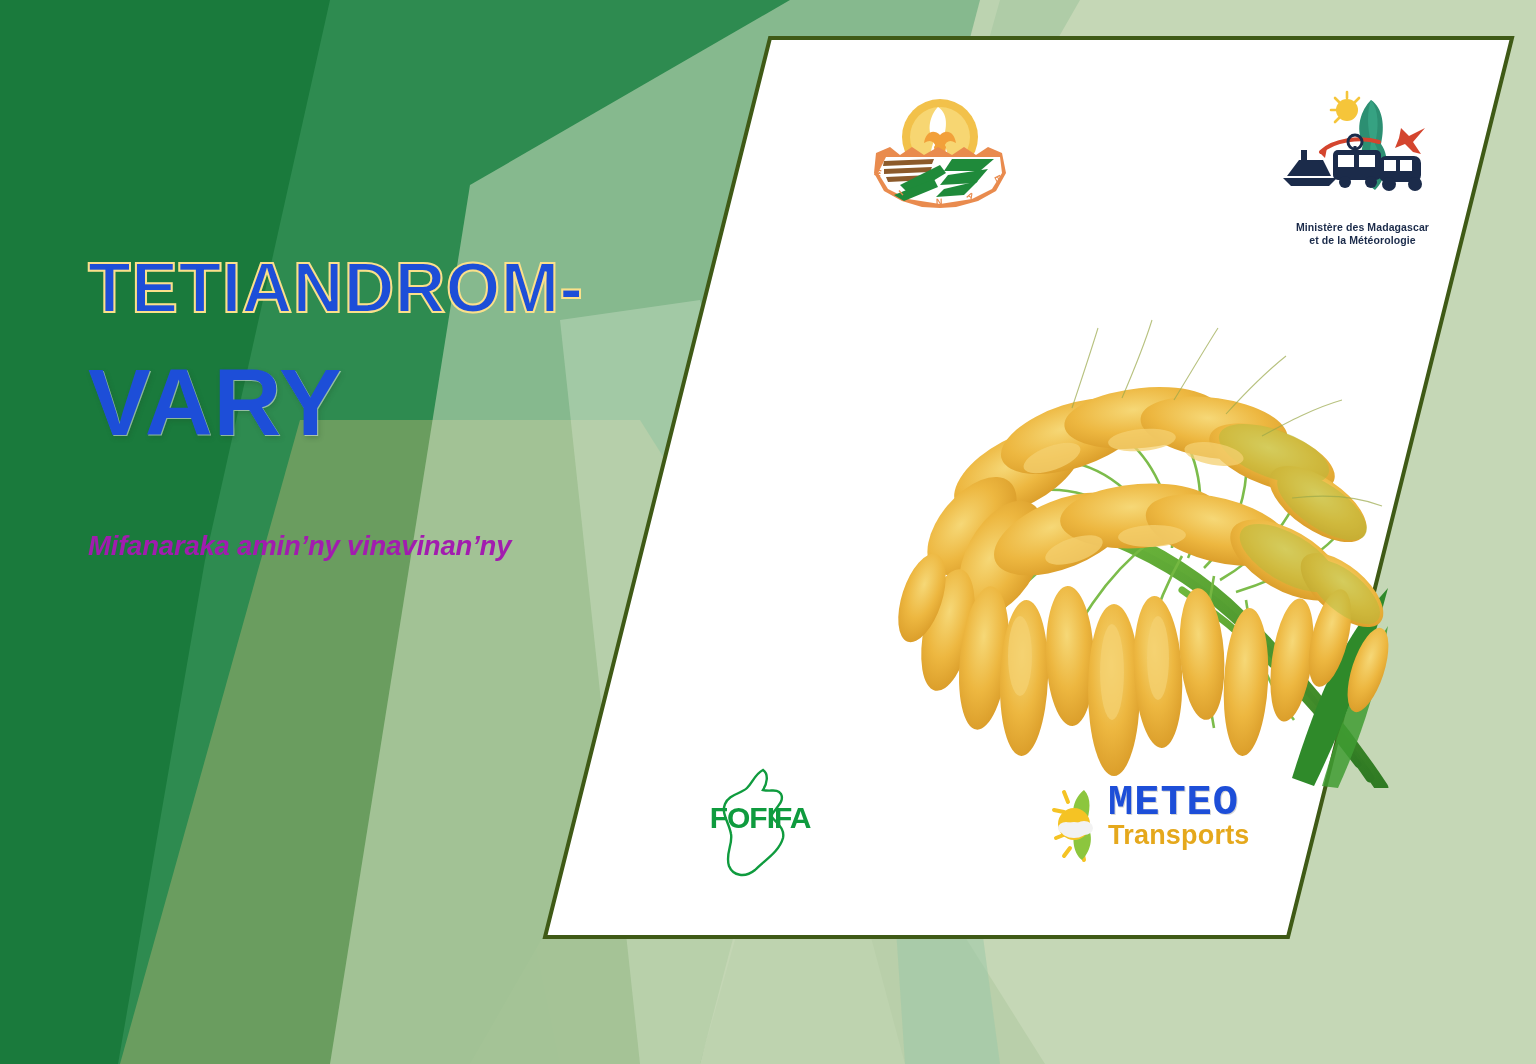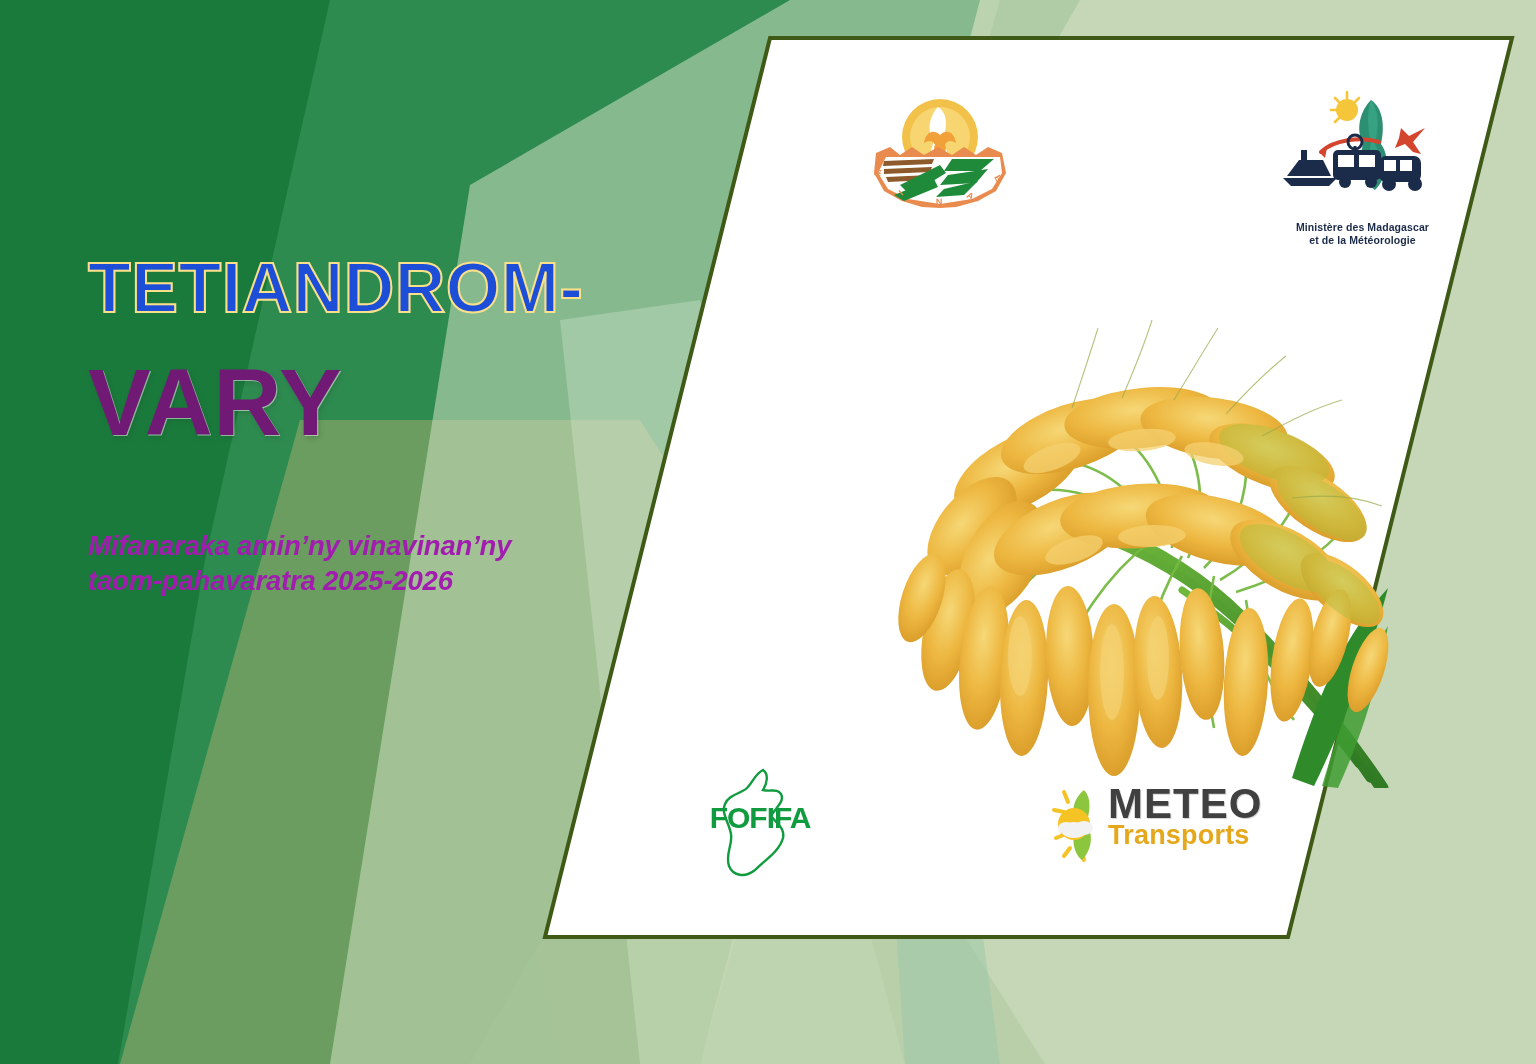--- a/index.html
+++ b/index.html
@@ -18,21 +18,21 @@
   .text-block{position:absolute;left:88px;top:255px;width:620px;z-index:20;}
   .title-main{
     font-size:70px;line-height:0.96;font-weight:bold;letter-spacing:0.5px;
     color:#1d4ed8;
     -webkit-text-stroke:2px #fbe08a;
     text-shadow:0 0 1px rgba(255,255,255,0.35);
     margin:0;
   }
   .title-sub{
     font-size:94px;line-height:1.0;font-weight:bold;letter-spacing:1px;
-    color:#701a75;margin:34px 0 16px 0;
+    color:#1d4ed8;margin:34px 0 16px 0;
     text-shadow:1px 1px 0 rgba(255,255,255,0.5), 2px 3px 5px rgba(30,70,35,0.25);
   }
   .tagline{
     margin:78px 0 0 0;
     font-size:27.5px;line-height:1.28;font-weight:bold;font-style:italic;
     color:#a21caf;letter-spacing:-0.2px;
   }
 
   
   .panel-wrap{position:absolute;left:0;top:0;width:1536px;height:1064px;z-index:10;}
@@ -43,22 +43,22 @@
   .logo-minae{left:300px;top:65px;width:160px;height:120px;}
   .logo-mtm{left:715px;top:58px;width:175px;height:160px;}
   .logo-mtm .cap{
     position:absolute;left:0;right:0;bottom:0;text-align:center;
     font-size:10.5px;font-weight:bold;line-height:1.3;color:#1b2b4a;
     letter-spacing:0.1px;
   }
   .logo-fofifa{left:145px;top:736px;width:110px;height:115px;text-align:right;}
   .logo-meteo{left:490px;top:752px;width:230px;height:105px;}
   .meteo-txt{position:absolute;left:58px;top:2px;}
-  .meteo-main{font-size:42px;font-weight:bold;color:#404040;line-height:0.95;letter-spacing:1px;
-    text-shadow:1px 1px 0 #d6d6d6;}
+  .meteo-main{font-size:42px;font-weight:bold;color:#1d4ed8;line-height:0.95;letter-spacing:1px;
+    text-shadow:1px 1px 0 #d6d6d6;font-family:Liberation Mono, monospace;}
   .meteo-sub{font-size:27px;font-weight:bold;color:#e5a81c;line-height:1;margin-top:-2px;letter-spacing:0.2px;}
 
   
   .rice{position:absolute;left:262px;top:228px;width:570px;height:530px;z-index:18;}
 </style>
 </head>
 <body>
 
 <div id="poster">
 
@@ -325,17 +325,16 @@
 
   </div>
 
   <div class="text-block">
     <div class="title-main">
       <div>TETIANDROM-</div>
     </div>
     <div class="title-sub">VARY</div>
     <div class="tagline">
       <div>Mifanaraka amin’ny vinavinan’ny</div>
-      <div>taom-pahavaratra 2025-2026</div>
     </div>
   </div>
 
 </div>
 
 </body></html>

